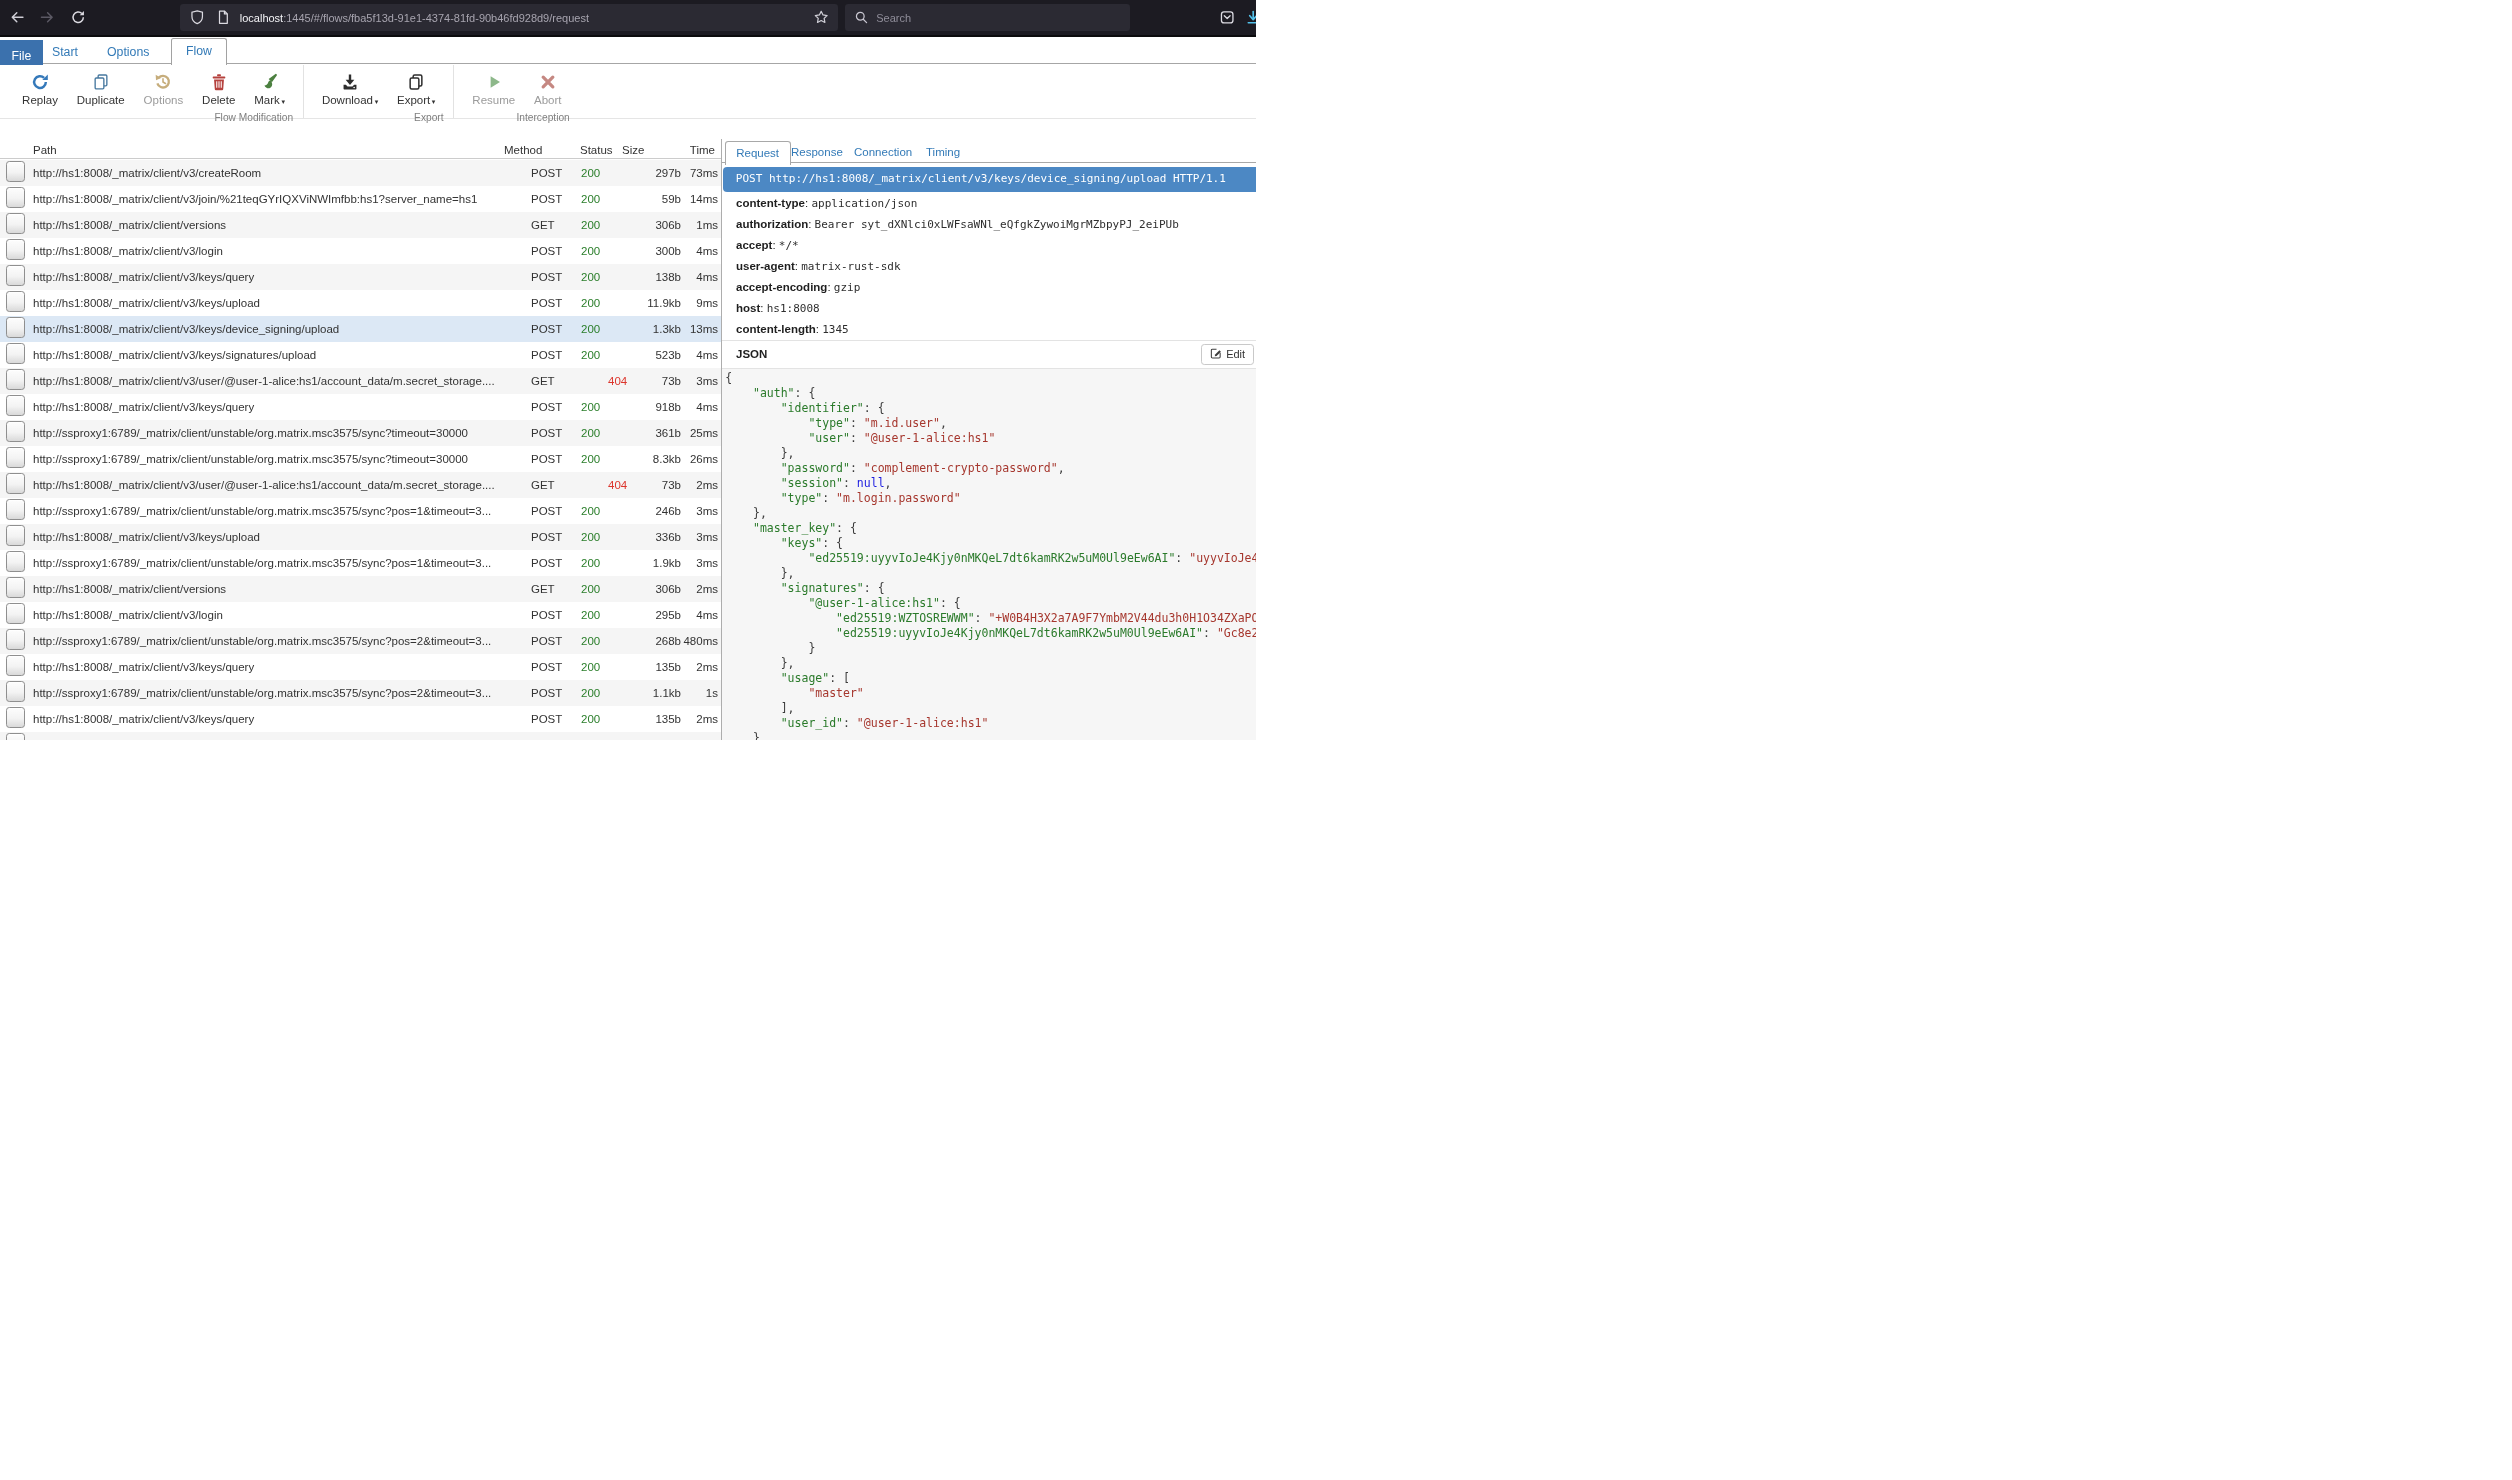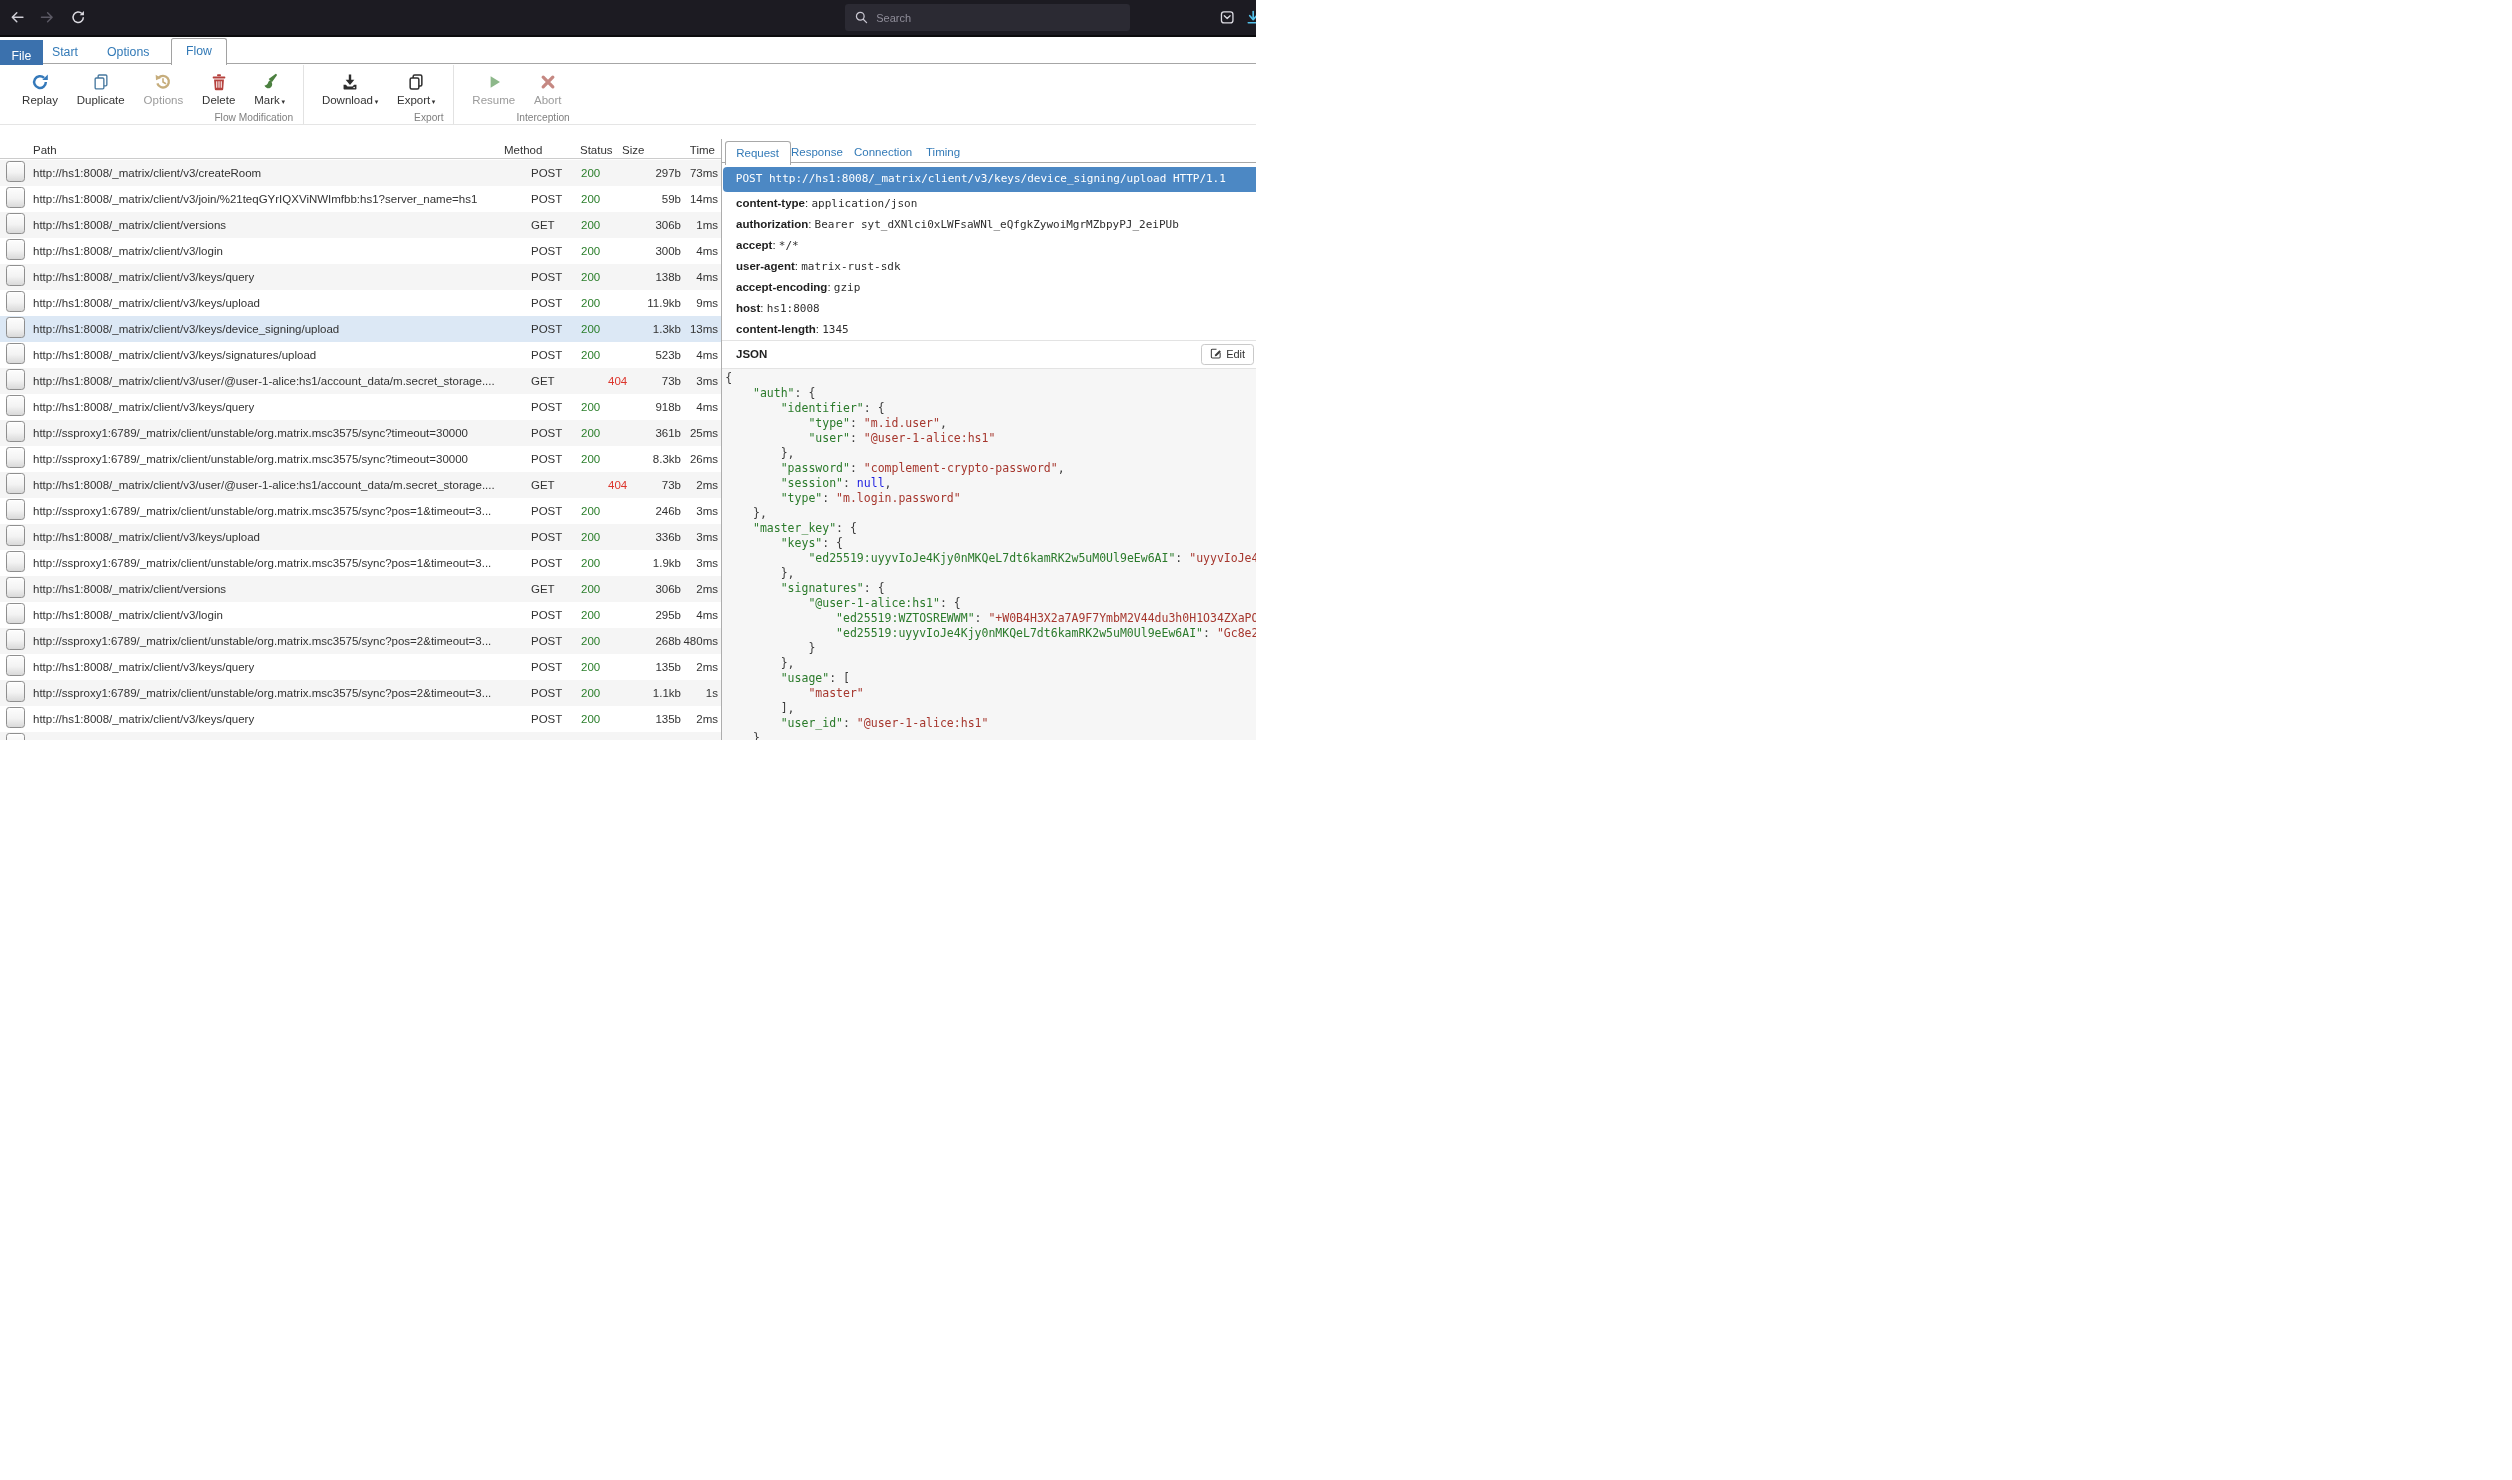--- a/index.html
+++ b/index.html
@@ -34,21 +34,21 @@
               background:#fff; border-bottom:0.8px solid #a6a6a6; }
   .file-btn { position:absolute; left:0; top:3.3px; width:43px; height:32px; background:#3b71ad;
               color:#fff; font-size:12.3px; line-height:24px; text-align:center; border:0; cursor:default; }
   .menu-link { position:absolute; top:3.3px; height:24px; line-height:24px; color:#337ab7; font-size:12.3px; }
   .menu-start { left:52px; } .menu-options { left:107px; }
   .flow-tab { position:absolute; left:171px; top:0.8px; height:27px; padding:0 14px; background:#fff;
               border:0.8px solid #a2a2a2; border-bottom:none; border-radius:2.5px 2.5px 0 0;
               color:#337ab7; font-size:12.3px; line-height:25.4px; z-index:3; }
 
   
-  .toolbar { position:absolute; left:0; top:65px; width:1256px; height:60px;
+  .toolbar { position:absolute; left:0; top:65px; width:1256px; height:54px;
              border-bottom:0.8px solid #e5e5e5; display:flex; align-items:stretch; padding-left:4.1px; background:#fff; }
   .tb-group { display:flex; flex-direction:column; justify-content:space-between; padding:4.9px 9.8px 0; }
   .tb-group + .tb-group { border-left:0.8px solid #e2e2e2; }
   .tb-buttons { display:flex; gap:2.5px; align-items:flex-start; }
   .tb-btn { display:flex; flex-direction:column; align-items:center; gap:2.5px; padding:2.5px 8.2px;
             background:none; border:0; font-family:inherit; font-size:11.5px; color:#333; cursor:default; }
   .tb-btn.disabled { color:#9b9b9b; }
   .tb-icon { height:19px; display:flex; align-items:center; }
   .tb-lbl { display:flex; align-items:baseline; gap:1.6px; white-space:nowrap; }
   .tb-caret { font-size:7px; }
@@ -120,20 +120,39 @@
       <svg width="16.4" height="16.4" viewBox="0 0 20 20">
           <path d="M3 10h12.5M10.5 4.5 16 10l-5.5 5.5" fill="none" stroke="#5b5964" stroke-width="1.8" stroke-linecap="round" stroke-linejoin="round"></path>
         </svg>
     </span>
     <span class="nav-ic nav-reload">
       <svg width="16.4" height="16.4" viewBox="0 0 20 20">
           <path d="M16.3 10a6.3 6.3 0 1 1-1.8-4.4" fill="none" stroke="#dcdbe2" stroke-width="1.8"></path>
           <path d="M17 2.4v5.2h-5.2z" fill="#dcdbe2"></path>
         </svg>
     </span>
+    <div class="url-bar">
+      <span class="ic ic-shield">
+        <svg width="16.4" height="16.4" viewBox="0 0 20 20">
+            <path d="M10 2.2 16.4 4v5.2c0 4.6-3 7.4-6.4 8.6-3.4-1.2-6.4-4-6.4-8.6V4z" fill="none" stroke="#dcdbe2" stroke-width="1.5"></path>
+          </svg>
+      </span>
+      <span class="ic ic-page">
+        <svg width="16.4" height="16.4" viewBox="0 0 20 20">
+            <path d="M5.5 2.5h6L15 6v11.5H5.5z" fill="none" stroke="#dcdbe2" stroke-width="1.5" stroke-linejoin="round"></path>
+            <path d="M11.5 2.5V6H15" fill="none" stroke="#dcdbe2" stroke-width="1.5" stroke-linejoin="round"></path>
+          </svg>
+      </span>
+      <span class="url-text"><span class="host">localhost</span><span class="rest">:1445/#/flows/fba5f13d-91e1-4374-81fd-90b46fd928d9/request</span></span>
+      <span class="ic ic-star">
+        <svg width="16.4" height="16.4" viewBox="0 0 20 20">
+            <path d="M10 2.8l2.2 4.5 5 .7-3.6 3.5.9 4.9L10 14.1l-4.5 2.3.9-4.9L2.8 8l5-.7z" fill="none" stroke="#cfced6" stroke-width="1.5" stroke-linejoin="round"></path>
+          </svg>
+      </span>
+    </div>
     <div class="search-bar">
       <span class="ic">
         <svg width="14.8" height="14.8" viewBox="0 0 20 20">
             <circle cx="8.5" cy="8.5" r="5.2" fill="none" stroke="#c9c7d1" stroke-width="1.7"></circle>
             <path d="M12.5 12.5 17 17" stroke="#c9c7d1" stroke-width="1.7" stroke-linecap="round"></path>
           </svg>
       </span>
       <input class="search-input" placeholder="Search" style="">
     </div>
     <span class="ic-pocket">

